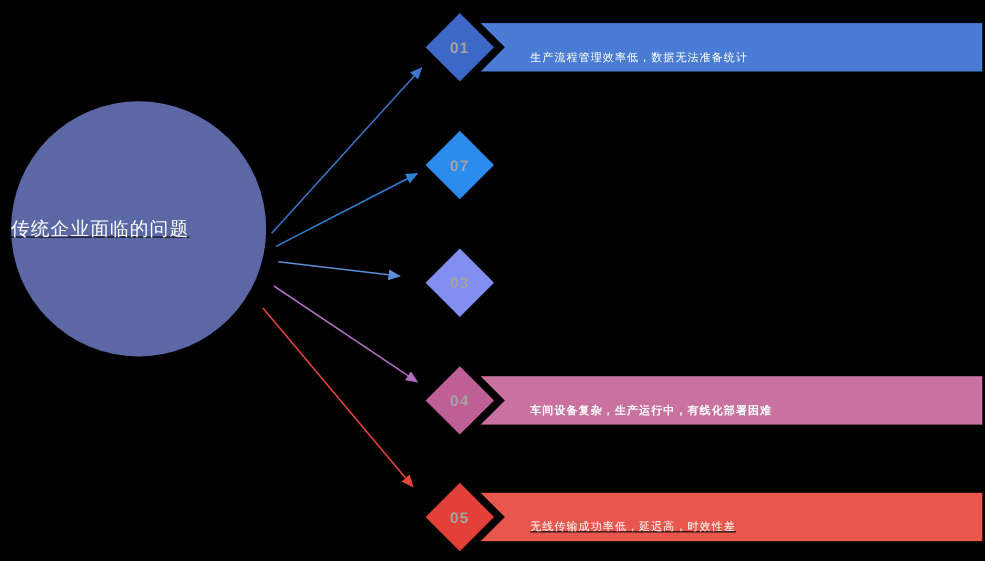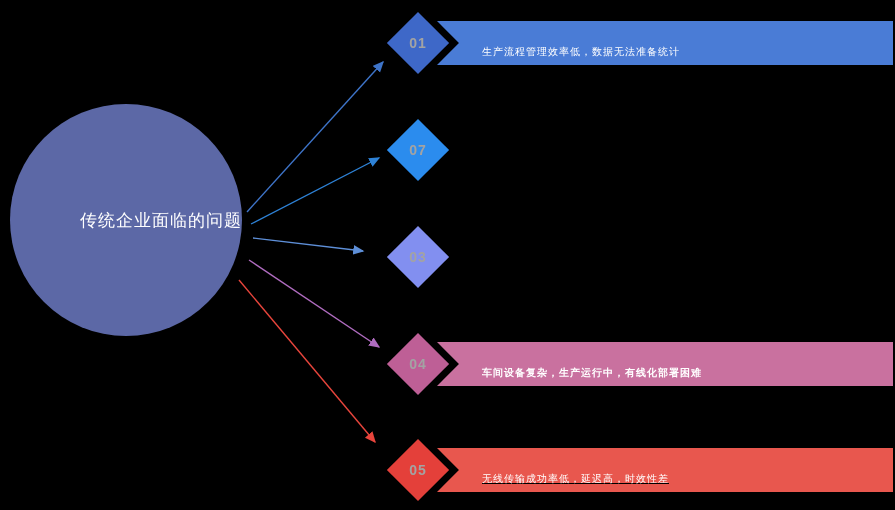--- a/index.html
+++ b/index.html
@@ -2,23 +2,24 @@
 <html><head>
 <meta charset="utf-8">
 <style>
   html,body { margin:0; padding:0; background:#000; }
   .canvas {
     position:relative; width:895px; height:510px; background:#000;
     overflow:hidden; font-family:"Liberation Sans", sans-serif;
   }
   .arrows { position:absolute; left:0; top:0; width:895px; height:510px; pointer-events:none; }
   .circle {
-    position:absolute; left:10px; top:104px; width:232px; height:232px;
-    border-radius:50%; display:flex; align-items:center; justify-content:flex-end;
+    position:absolute; left:10px; top:92px; width:232px; height:232px;
+    border-radius:50%; display:flex; align-items:center; justify-content:flex-start;
     text-align:center;
+    text-decoration:underline;
   }
   .circle-label { color:#fff; font-size:17px; letter-spacing:1px; }
   .row { position:absolute; left:380px; width:515px; height:62px; }
   .banner {
     position:absolute; left:50px; right:2px; top:9px; height:44px;
     display:flex; align-items:center;
   }
   .banner-text { padding-left:52px; color:#fff; font-size:10px; letter-spacing:1px; white-space:nowrap;margin-top:17px; }
   .diamond-shadow { position:absolute; left:21px; top:7px; width:48px; height:48px; background:#000; transform:rotate(45deg); }
   .diamond { position:absolute; left:16px; top:9px; width:44px; height:44px; transform:rotate(45deg); }

